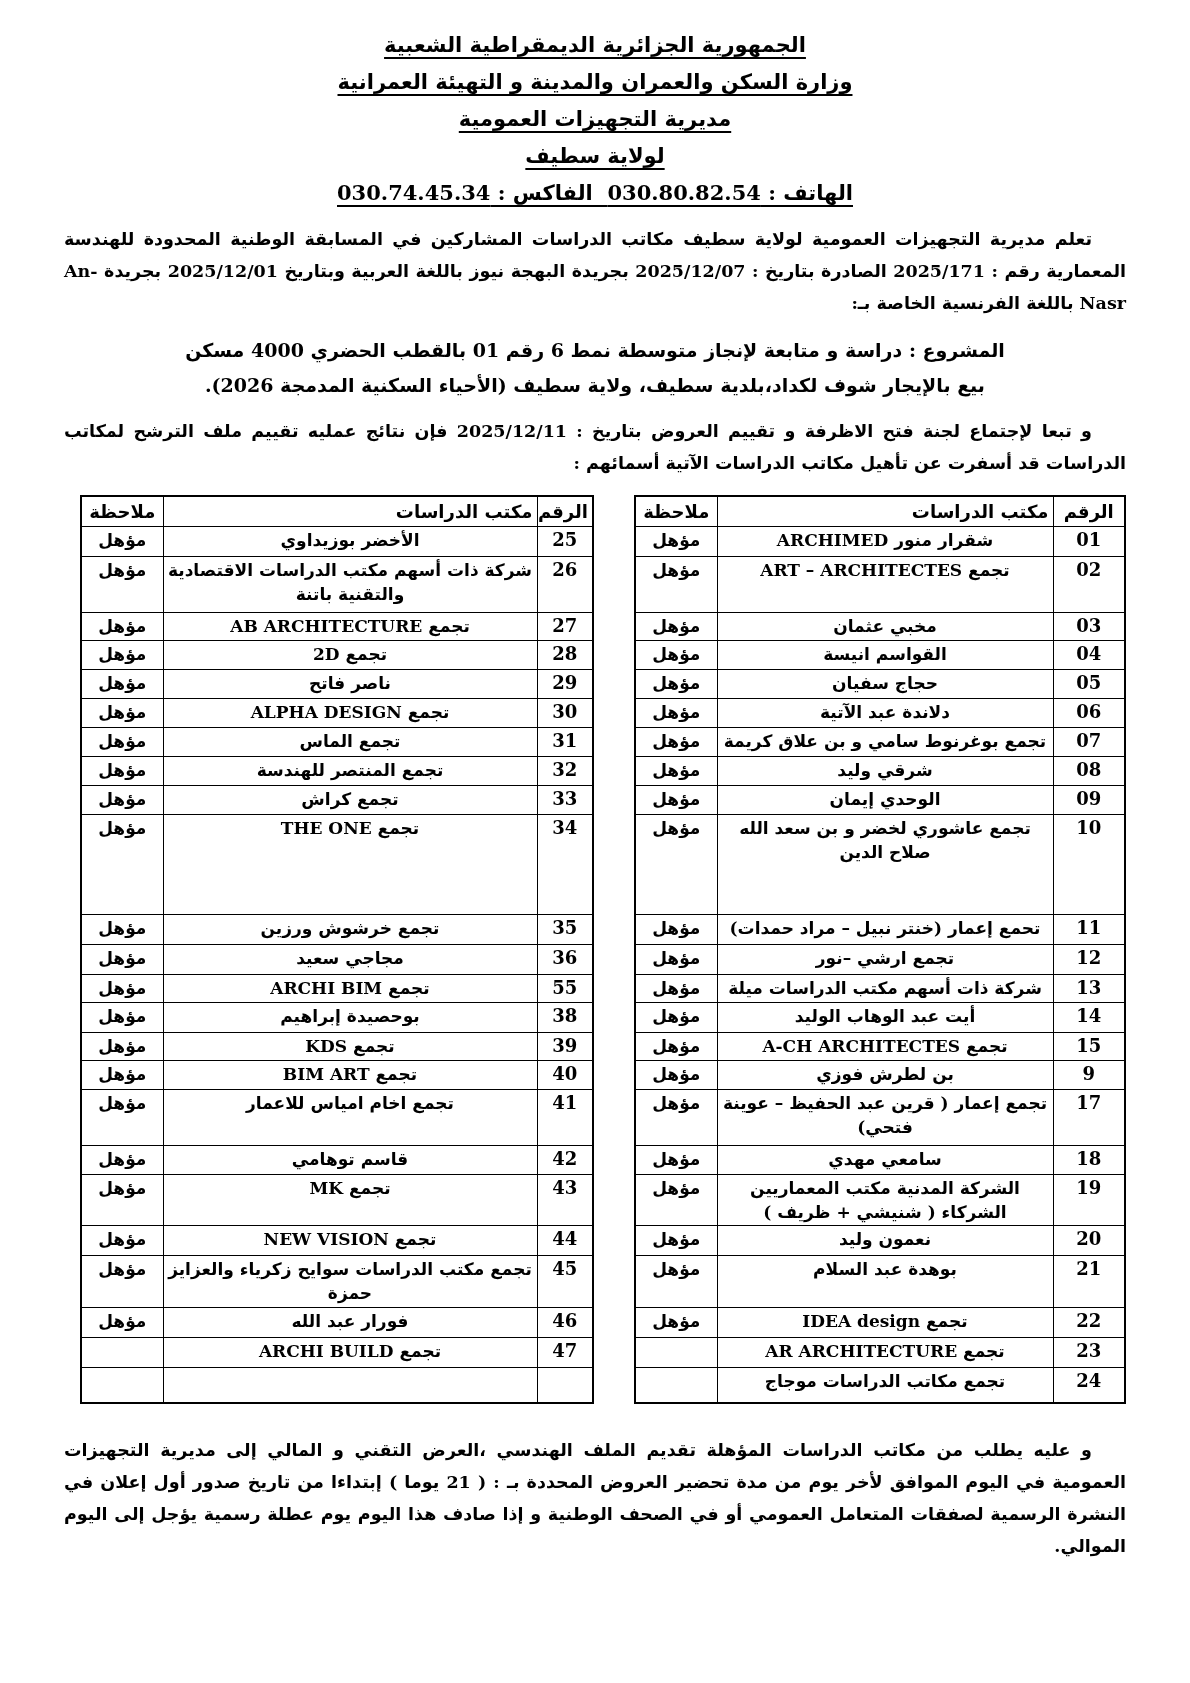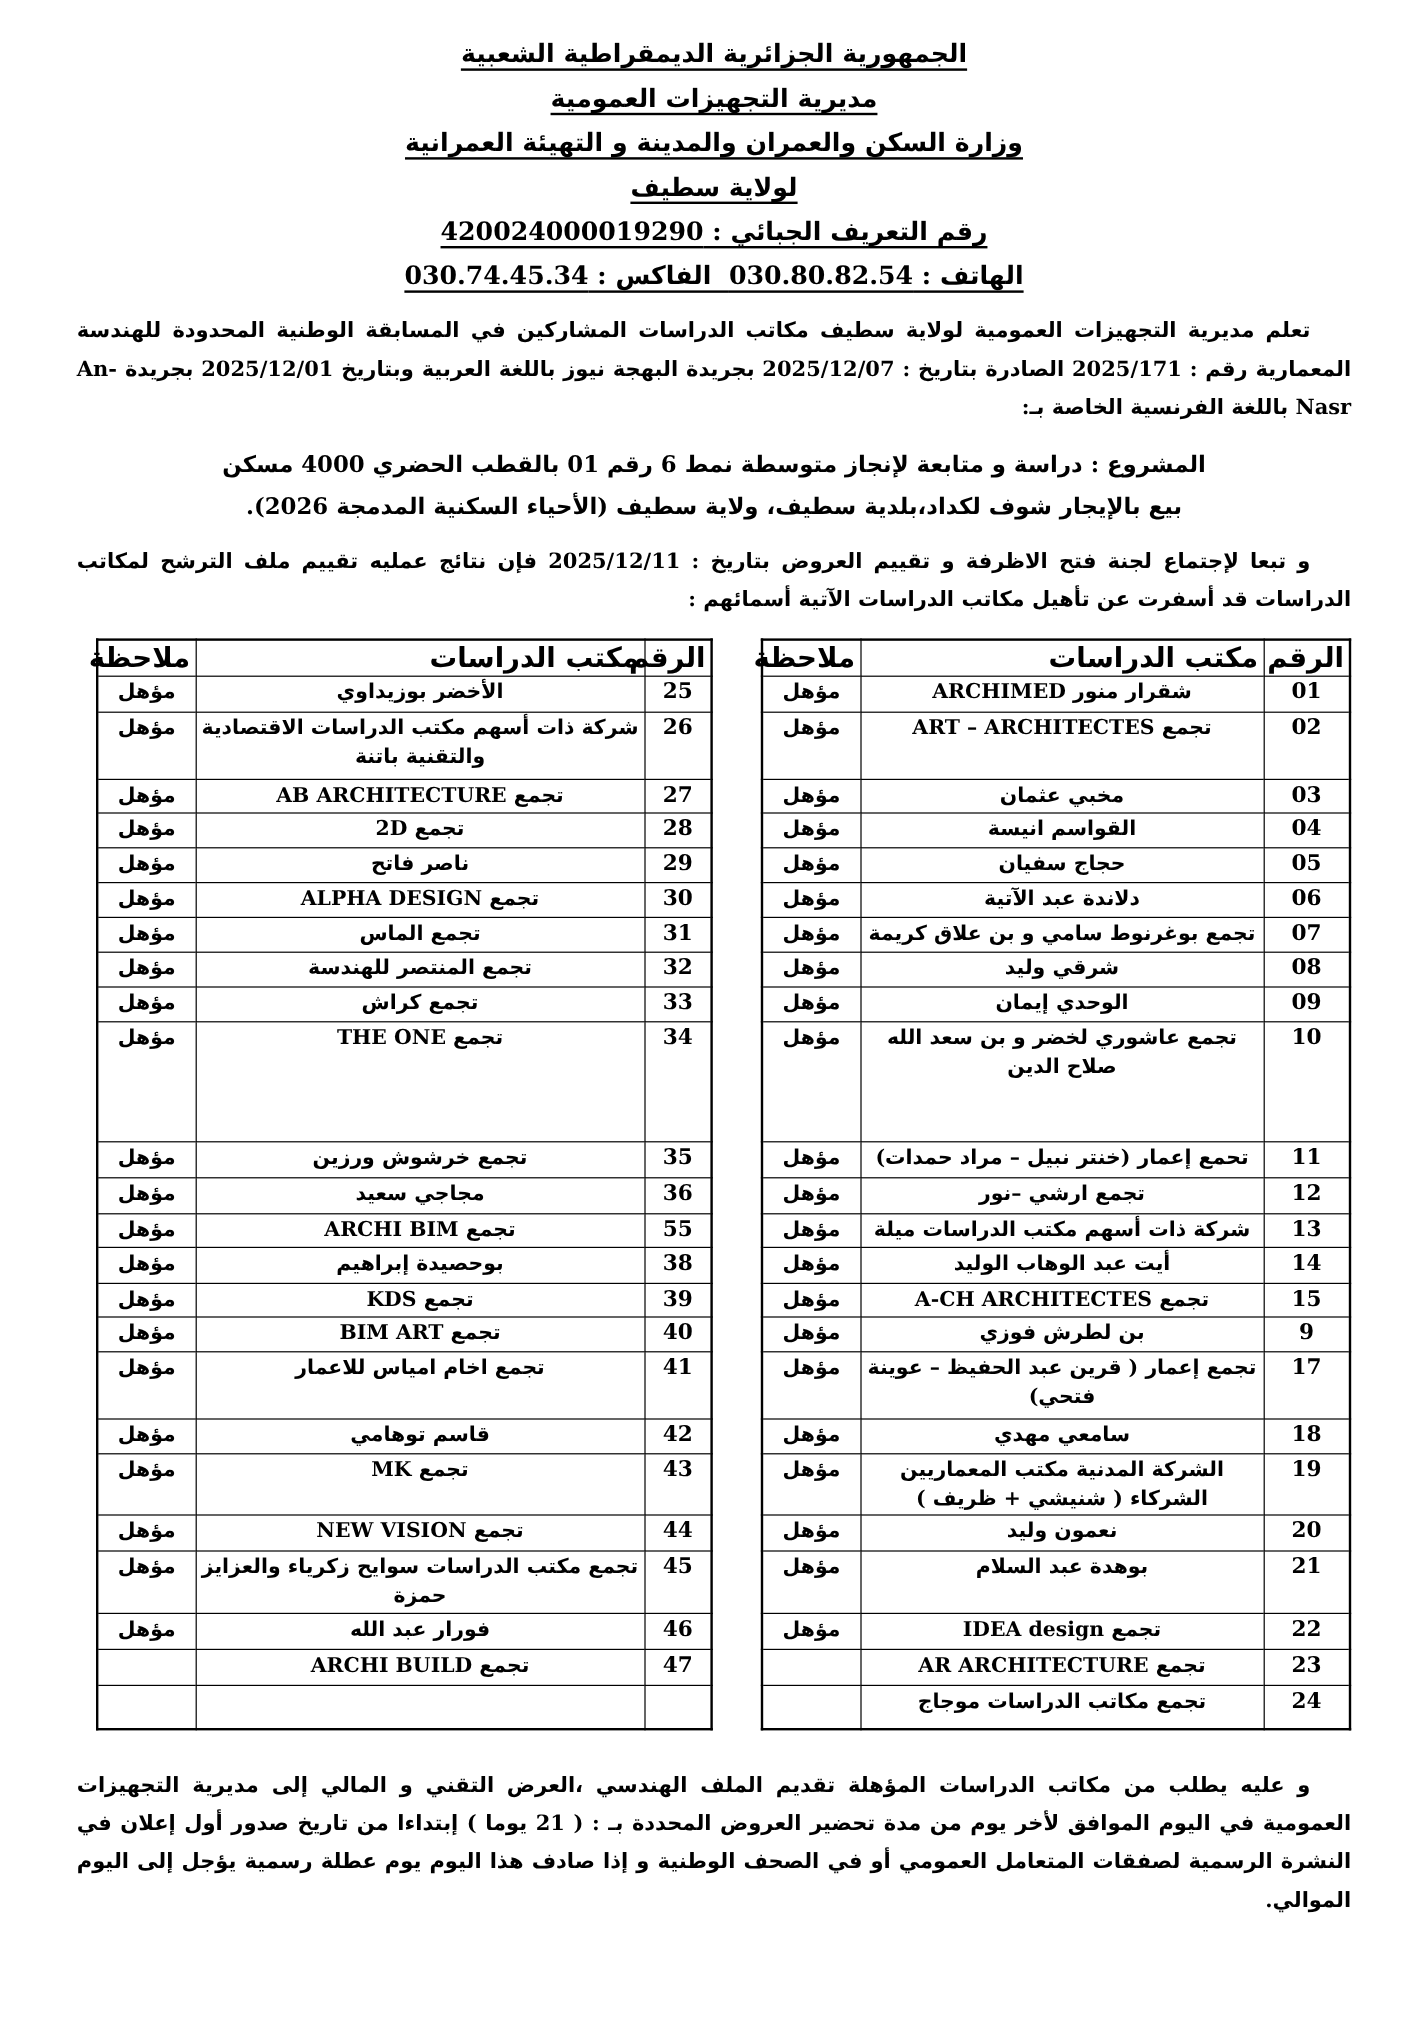--- a/index.html
+++ b/index.html
@@ -44,21 +44,21 @@
   }
   table{
     border-collapse:collapse;
     table-layout:fixed;
     border:2.5px solid #000;
   }
   .t-right{width:490px;}
   .t-left{width:512px;}
   th,td{border:1.6px solid #000;box-sizing:border-box;}
   th{
-    font-size:23px;
+    font-size:18px;
     height:30px;
     padding:1px 4px;
     text-align:center;
     vertical-align:middle;
   }
   th.office{text-align:right;}
   td{
     font-size:17px;
     line-height:24px;
     padding:1px 4px;
@@ -68,24 +68,23 @@
   td.num{font-size:18px;}
   .closing{margin-top:30px;}
 </style>
 </head>
 <body>
 
 <div class="page">
 
   <div class="doc-header">
     <div class="hline">الجمهورية الجزائرية الديمقراطية الشعبية</div>
+    <div class="hline">وزارة السكن والعمران والمدينة و التهيئة العمرانية</div>
     <div class="hline">مديرية التجهيزات العمومية</div>
-    <div class="hline">وزارة السكن والعمران والمدينة و التهيئة العمرانية</div>
     <div class="hline">لولاية سطيف</div>
-    <div class="hline">رقم التعريف الجبائي : 420024000019290</div>
     <div class="hline pre">الهاتف : 030.80.82.54  الفاكس : 030.74.45.34</div>
   </div>
 
   <p class="para">تعلم مديرية التجهيزات العمومية لولاية سطيف مكاتب الدراسات المشاركين في المسابقة الوطنية المحدودة للهندسة المعمارية رقم : 2025/171 الصادرة بتاريخ : 2025/12/07 بجريدة البهجة نيوز باللغة العربية وبتاريخ 2025/12/01 بجريدة An-Nasr  باللغة الفرنسية الخاصة بـ:</p>
 
   <div class="project">
     <div>المشروع : دراسة و متابعة  لإنجاز متوسطة  نمط 6 رقم 01 بالقطب الحضري 4000 مسكن</div>
     <div>بيع بالإيجار شوف لكداد،بلدية سطيف، ولاية سطيف (الأحياء السكنية المدمجة 2026).</div>
   </div>
 

